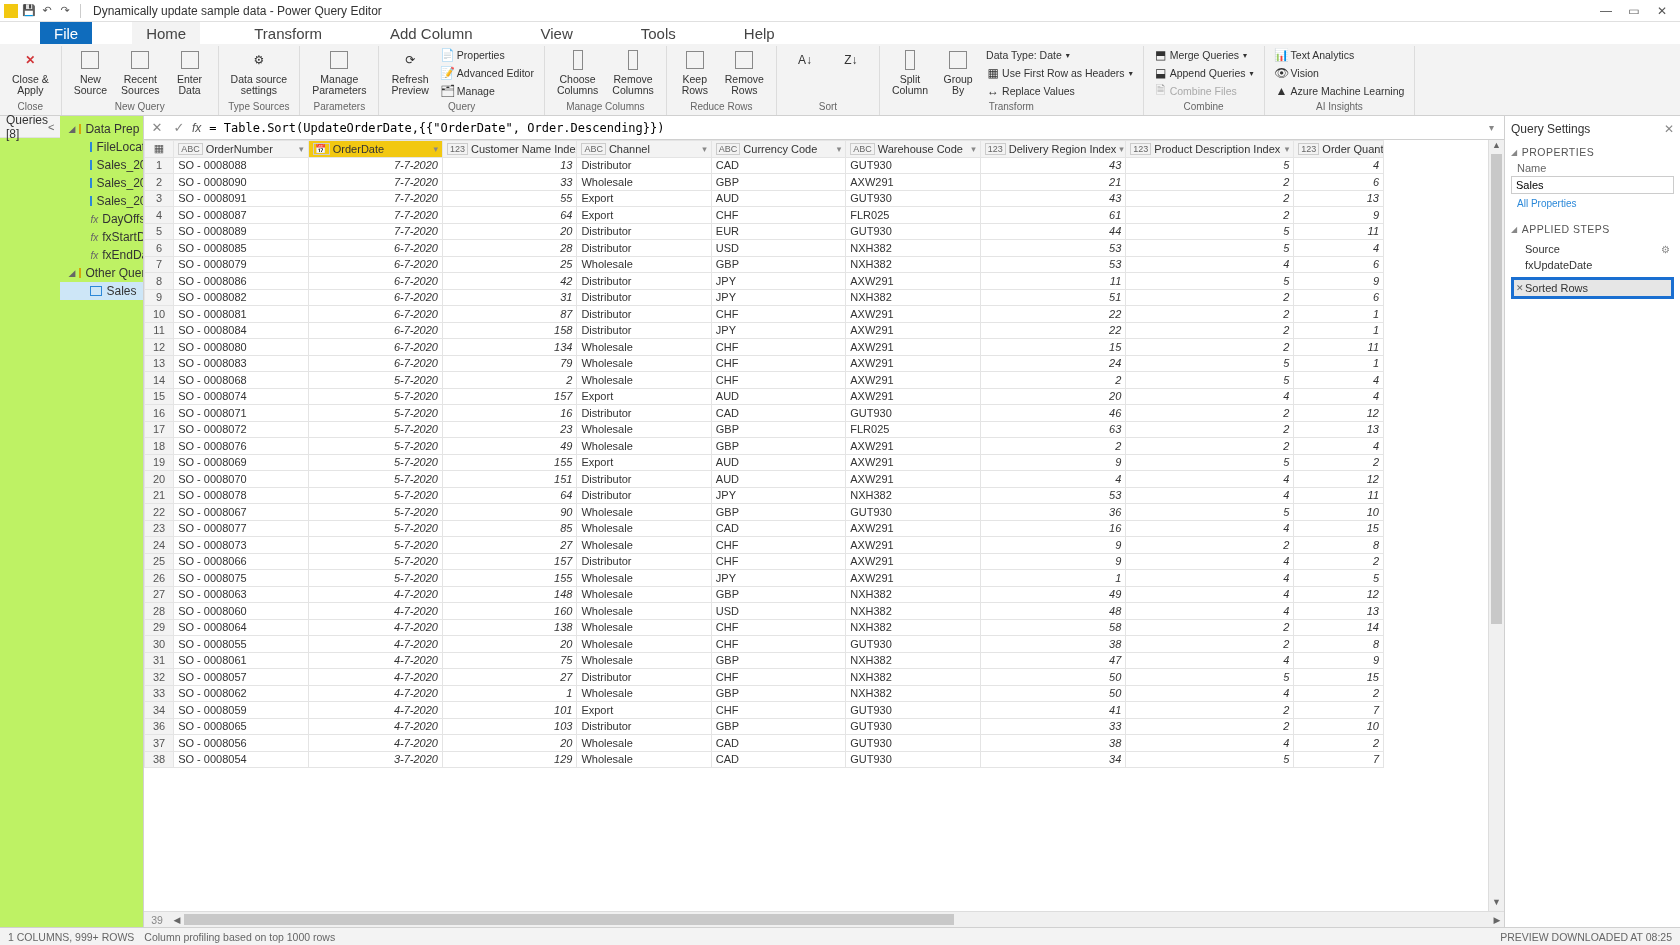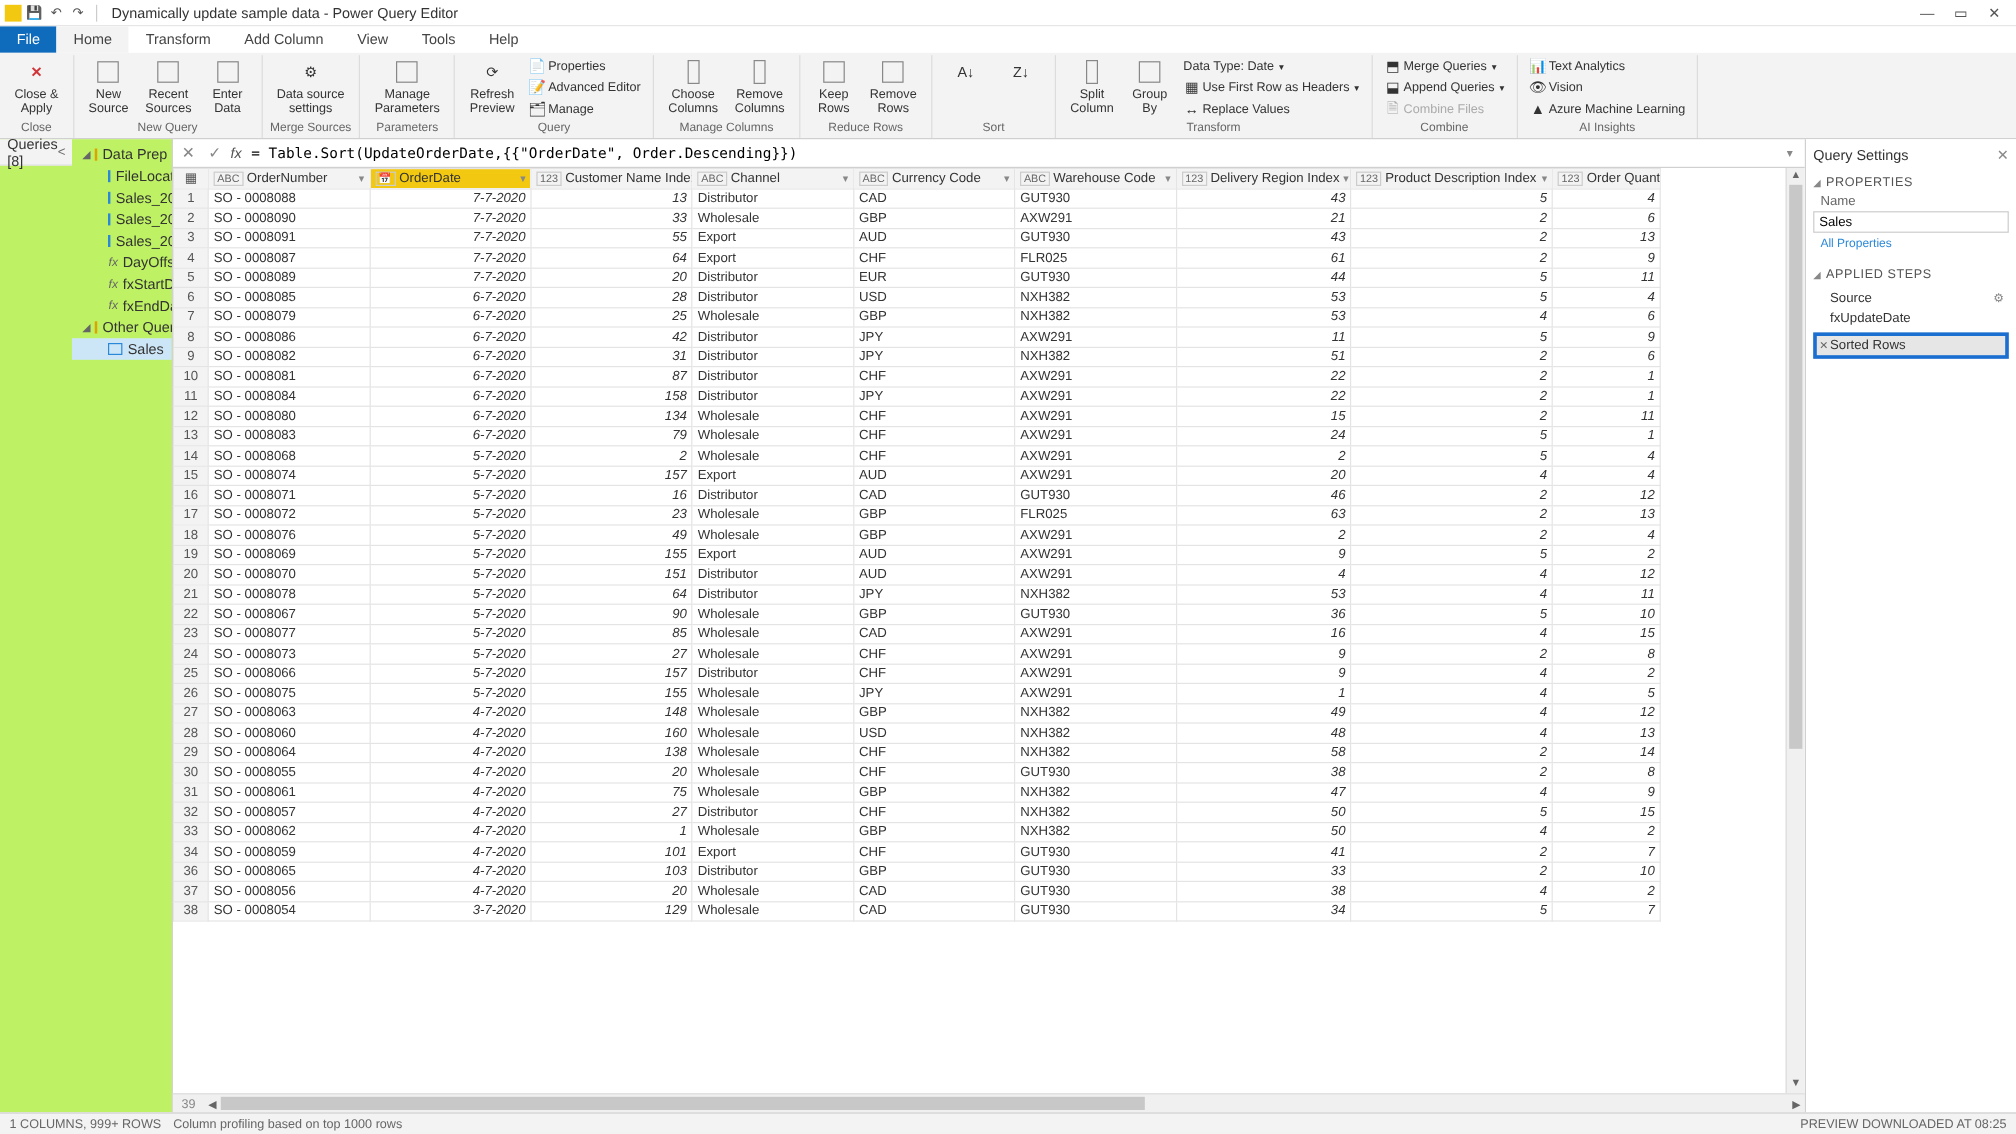--- a/index.html
+++ b/index.html
@@ -10,21 +10,21 @@
 .titlebar .qat { display: flex; align-items: center; gap: 4px; }
 .titlebar .qat .logo { width: 14px; height: 14px; background: #f2c811; }
 .titlebar .qat .icon { width: 14px; height: 14px; display: flex; align-items: center; justify-content: center; color: #555; font-size: 11px; }
 .titlebar .sep { width: 1px; height: 14px; background: #ccc; margin: 0 4px; }
 .titlebar .title { padding-left: 8px; font-size: 12px; color: #333; text-align: center; }
 .titlebar .spacer { flex: 1; }
 .titlebar .winbtn { width: 28px; height: 20px; display: flex; align-items: center; justify-content: center; font-size: 12px; color: #555; }
 
 
 .menutabs { height: 22px; background: #fff; display: flex; align-items: stretch; border-bottom: 0; }
-.menutabs .tab { padding: 0 14px; font-size: 12px; display: flex; align-items: center; color: #444; cursor: pointer; }
+.menutabs .tab { padding: 0 14px; font-size: 15px; display: flex; align-items: center; color: #444; cursor: pointer; margin-left: 40px; }
 .menutabs .tab.file { background: #0f6cbd; color: #fff; }
 .menutabs .tab.active { background: #f3f3f3; }
 
 
 .ribbon { height: 72px; background: #f3f3f3; border-bottom: 1px solid #d0d0d0; display: flex; align-items: stretch; padding: 2px 0 0 0; }
 .rgroup { display: flex; flex-direction: column; border-right: 1px solid #dcdcdc; padding: 0 6px; }
 .rgroup .row { display: flex; flex: 1; align-items: flex-start; gap: 2px; }
 .rgroup .label { height: 14px; font-size: 10px; color: #666; text-align: center; }
 .rbtn { display: flex; flex-direction: column; align-items: center; justify-content: flex-start; padding: 2px 6px; gap: 2px; min-width: 44px; cursor: pointer; }
 .rbtn .ric { width: 24px; height: 24px; display: flex; align-items: center; justify-content: center; }
@@ -176,21 +176,21 @@
   <div class="rgroup">
     <div class="row">
       <div class="rbtn">
           <div class="ric">
             <span>⚙</span>
           </div>
           <div class="rlbl">Data source
 settings</div>
         </div>
     </div>
-    <div class="label">Merge Sources</div>
+    <div class="label">Type Sources</div>
   </div>
   <div class="rgroup">
     <div class="row">
       <div class="rbtn">
           <div class="ric">
             <div class="i-sq"></div>
           </div>
           <div class="rlbl">Manage
 Parameters</div>
         </div>

